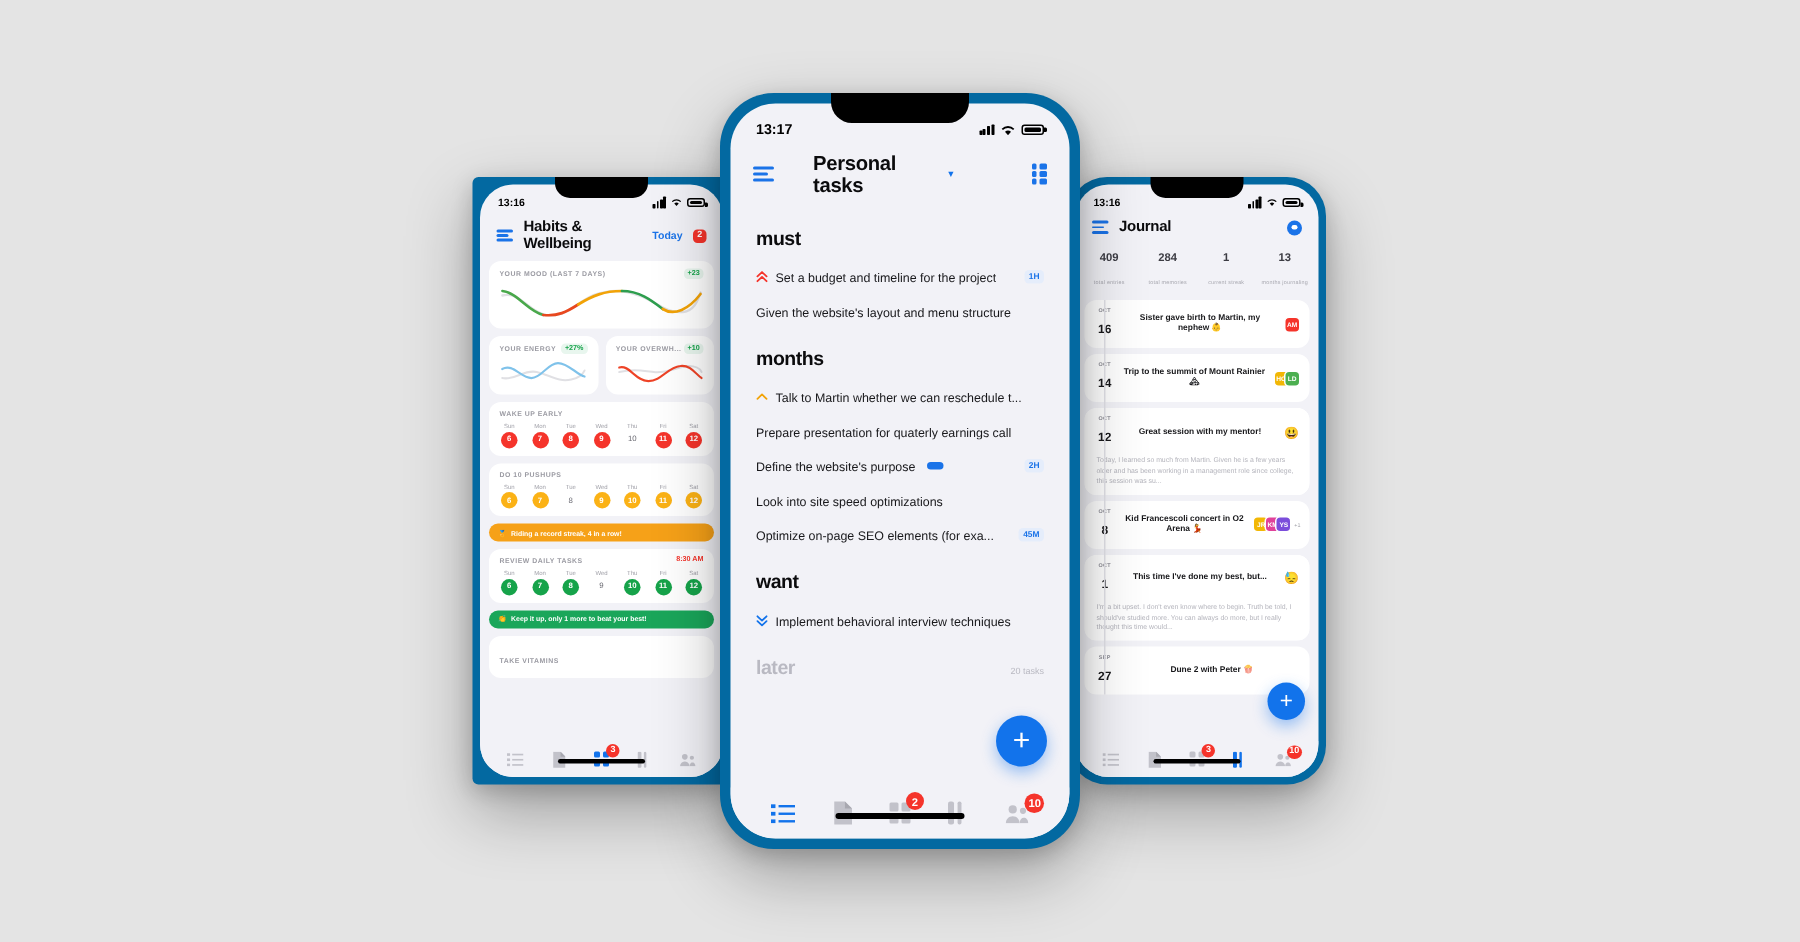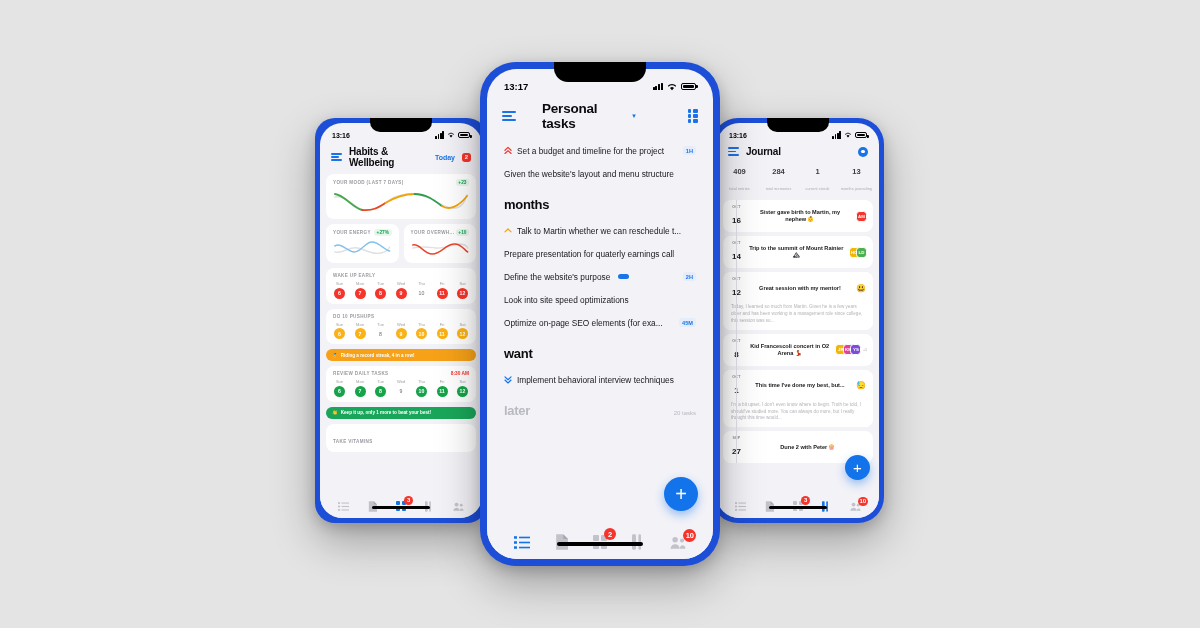--- a/index.html
+++ b/index.html
@@ -7,39 +7,39 @@
     width: 1200px; height: 628px;
     background: #e4e4e4;
     font-family: "Liberation Sans", sans-serif;
     overflow: hidden;
   }
   .stage { position: relative; width: 1200px; height: 628px; }
 
   
   .phone {
     position: absolute;
-    background: #1d4ed8;
+    background: #0369a1;
     box-shadow: 0 18px 44px rgba(0,0,0,.30), 0 4px 14px rgba(0,0,0,.18);
   }
   .phone .screen {
     position: absolute;
     background: #f2f2f7;
     overflow: hidden;
   }
   .notch {
     position: absolute; left: 50%; transform: translateX(-50%);
     top: 0; background: #000; z-index: 40;
   }
   .homebar {
     position: absolute; left: 50%; transform: translateX(-50%);
     background: #000; border-radius: 4px; z-index: 40;
   }
 
   
-  #phone-left  { left: 315px; top: 118px; width: 172px; height: 405px; border-radius: 20px; padding: 5px; }
+  #phone-left  { left: 315px; top: 118px; width: 172px; height: 405px; border-radius: 4px; padding: 5px; }
   #phone-left .screen { left:5px; top:5px; width:162px; height:395px; border-radius: 22px; }
   #phone-left .notch { width: 62px; height: 14px; border-radius: 0 0 10px 10px; }
   #phone-left .homebar { bottom: 9px; width: 58px; height: 3px; }
 
   #phone-right { left: 712px; top: 118px; width: 172px; height: 405px; border-radius: 26px; padding: 5px; }
   #phone-right .screen { left:5px; top:5px; width:162px; height:395px; border-radius: 22px; }
   #phone-right .notch { width: 62px; height: 14px; border-radius: 0 0 10px 10px; }
   #phone-right .homebar { bottom: 9px; width: 58px; height: 3px; }
 
   
@@ -619,20 +619,21 @@
         <span class="gridicon gi-lg">
           <span></span>
             <span></span>
             <span></span>
             <span></span>
             <span></span>
             <span></span>
         </span>
       </div>
 
+      <div class="sec-title">must</div>
       <div class="task">
         <svg class="chev" viewBox="0 0 10 11">
           <path d="M1.2 5.2 L5 1.6 L8.8 5.2" stroke="#f5342b" stroke-width="1.5" fill="none" stroke-linecap="round" stroke-linejoin="round"></path>
           <path d="M1.2 9.2 L5 5.6 L8.8 9.2" stroke="#f5342b" stroke-width="1.5" fill="none" stroke-linecap="round" stroke-linejoin="round"></path>
         </svg>
         <span class="txt">Set a budget and timeline for the project</span>
         <span class="tbadge">1H</span>
       </div>
       <div class="task">
         <span class="txt">Given the website's layout and menu structure</span>

